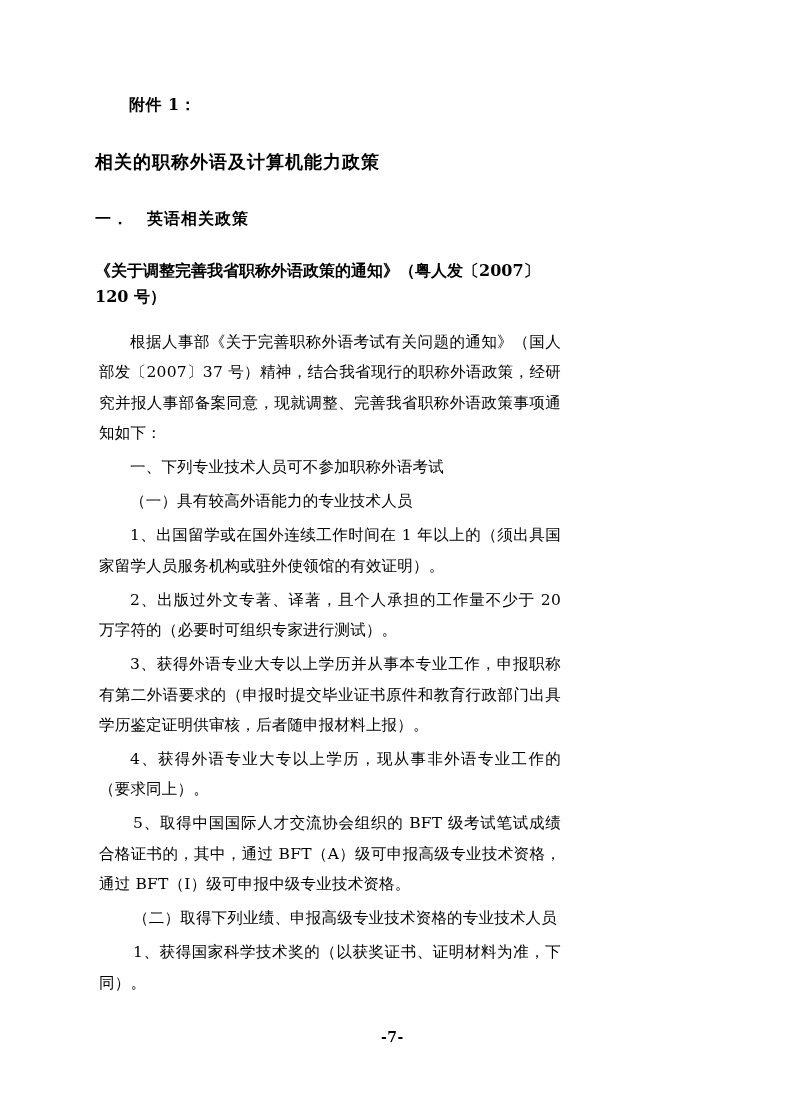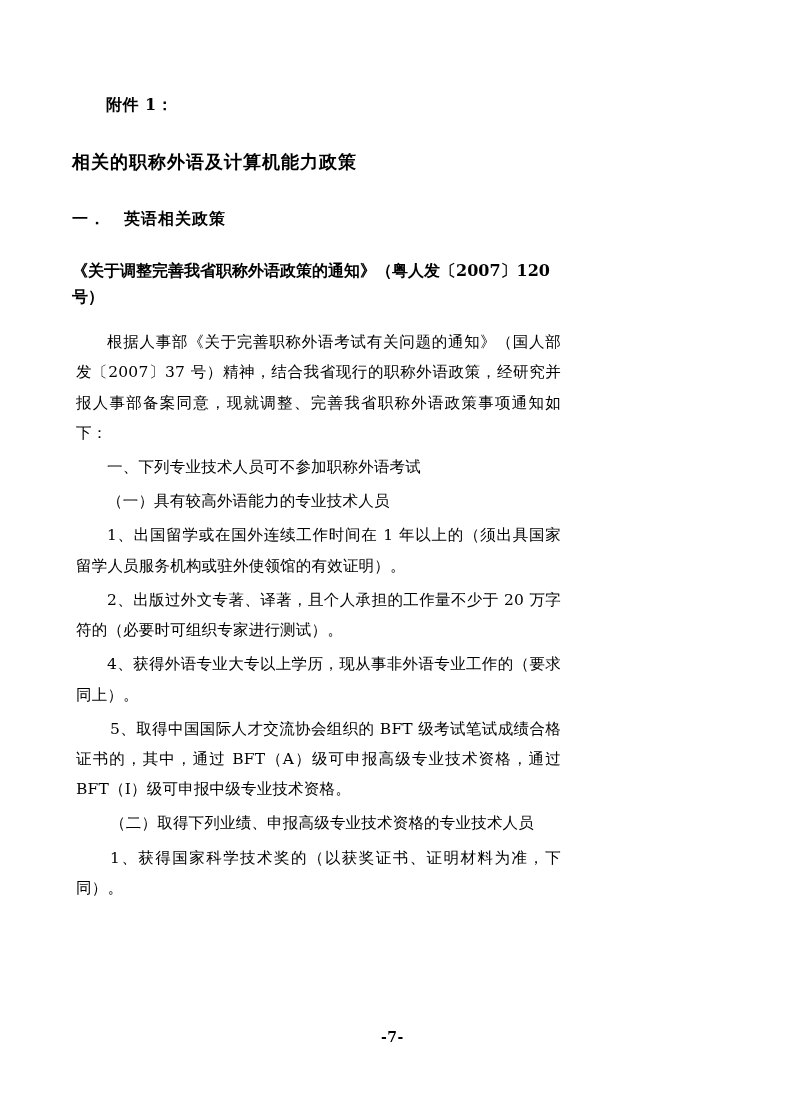--- a/index.html
+++ b/index.html
@@ -12,21 +12,21 @@
     height: 1111px;
     font-family: "DejaVu Serif", "Liberation Serif", serif;
     color: #000000;
     position: relative;
     overflow: hidden;
   }
   .page {
     width: 637px;
     height: 1111px;
     box-sizing: border-box;
-    padding: 92px 72px 0 72px;
+    padding: 92px 72px 0 95px;
     position: relative;
   }
   .attachment-label {
     font-family: "DejaVu Serif", "Liberation Serif", serif;
     font-size: 16px;
     font-weight: bold;
     letter-spacing: 0.5px;
     margin: 0 0 0 34px;
     line-height: 1.6;
   }
@@ -93,20 +93,21 @@
   </div>
 
   <div class="policy-title">《关于调整完善我省职称外语政策的通知》（粤人发〔2007〕120 号）</div>
 
   <div class="body-block">
     <p class="para indent1">根据人事部《关于完善职称外语考试有关问题的通知》（国人部发〔2007〕37 号）精神，结合我省现行的职称外语政策，经研究并报人事部备案同意，现就调整、完善我省职称外语政策事项通知如下：</p>
     <p class="para indent1">一、下列专业技术人员可不参加职称外语考试</p>
     <p class="para indent1">（一）具有较高外语能力的专业技术人员</p>
     <p class="para indent1">1、出国留学或在国外连续工作时间在 1 年以上的（须出具国家留学人员服务机构或驻外使领馆的有效证明）。</p>
     <p class="para indent1">2、出版过外文专著、译著，且个人承担的工作量不少于 20 万字符的（必要时可组织专家进行测试）。</p>
+    <p class="para indent1">3、获得外语专业大专以上学历并从事本专业工作，申报职称有第二外语要求的（申报时提交毕业证书原件和教育行政部门出具学历鉴定证明供审核，后者随申报材料上报）。</p>
     <p class="para indent1">4、获得外语专业大专以上学历，现从事非外语专业工作的（要求同上）。</p>
     <p class="para indent-half">5、取得中国国际人才交流协会组织的 BFT 级考试笔试成绩合格证书的，其中，通过 BFT（A）级可申报高级专业技术资格，通过 BFT（Ⅰ）级可申报中级专业技术资格。</p>
     <p class="para indent-half">（二）取得下列业绩、申报高级专业技术资格的专业技术人员</p>
     <p class="para indent-half">1、获得国家科学技术奖的（以获奖证书、证明材料为准，下同）。</p>
   </div>
 
   <div class="page-number">-7-</div>
 
 </div>
 

